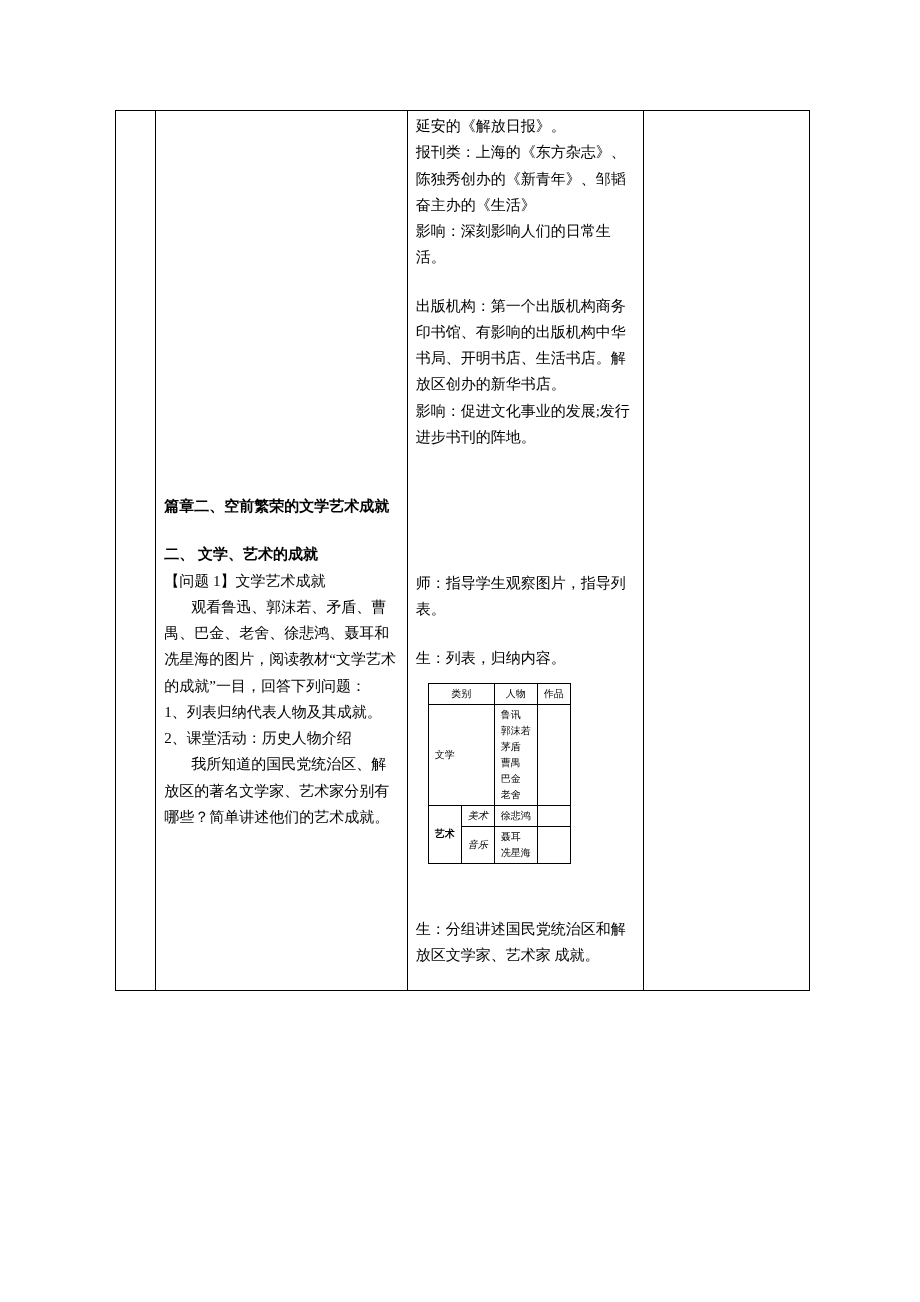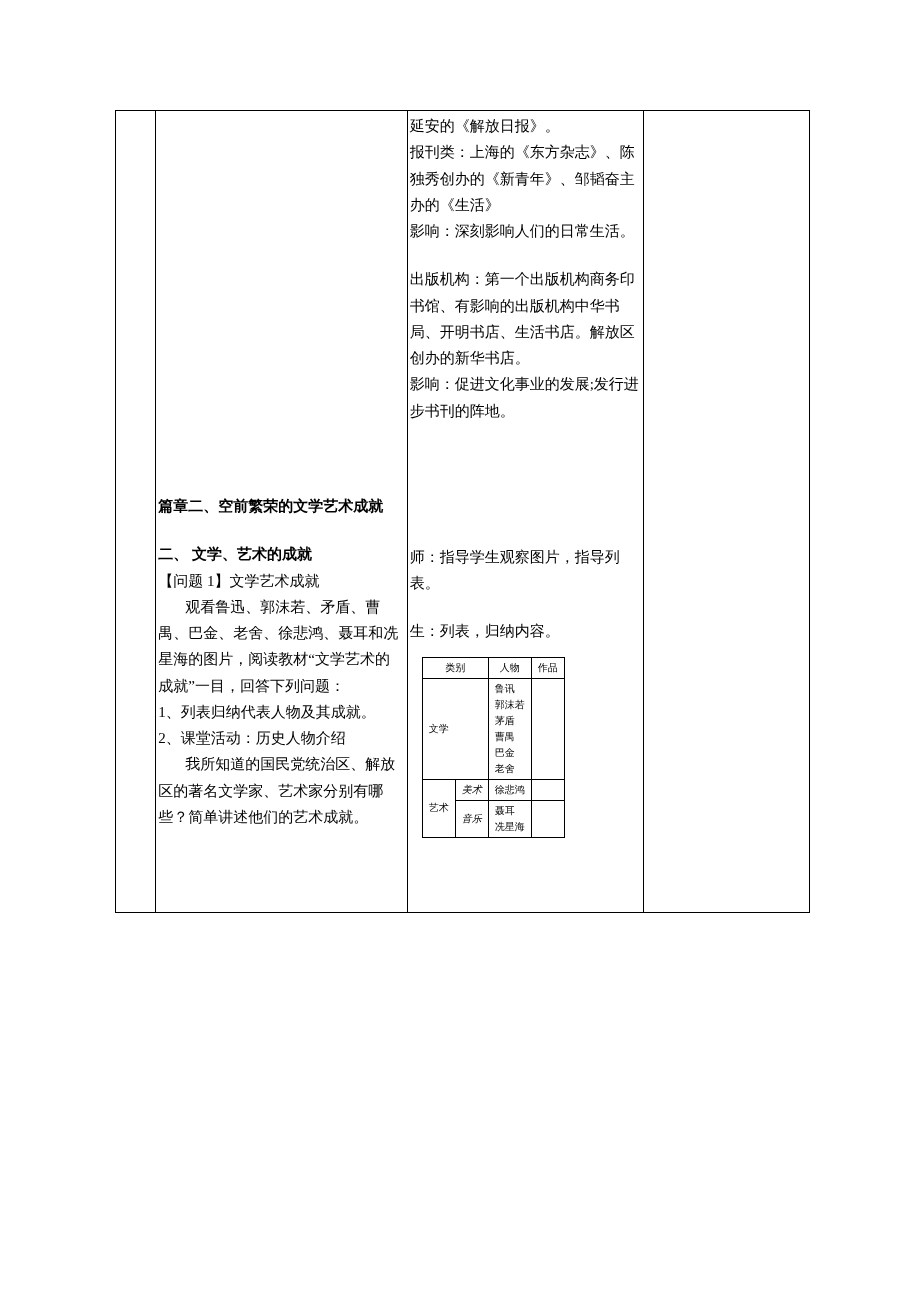--- a/index.html
+++ b/index.html
@@ -17,21 +17,21 @@
     min-height: 1302px;
     padding: 110px 110px 120px 115px;
   }
   table.outer {
     border-collapse: collapse;
     width: 100%;
     table-layout: fixed;
   }
   table.outer > tbody > tr > td {
     border: 1px solid #000;
-    padding: 2px 2px;
+    padding: 2px 8px;
     vertical-align: top;
     line-height: 1.75;
     font-size: 15px;
     margin-left: 32px;
   }
   .col1 { width: 40px; }
   .col2 { width: 250px; }
   .col3 { width: 235px; }
   .col4 { width: 165px; }
   .bold { font-weight: 700; }
@@ -108,35 +108,36 @@
               <td colspan="2" style="text-align:left;">文学</td>
               <td style="white-space:pre-line;">鲁讯
 郭沫若
 茅盾
 曹禺
 巴金
 老舍</td>
               <td></td>
             </tr>
             <tr>
-              <td rowspan="2" style="text-align:center;">艺术</td>
+              <td rowspan="2" style="text-align:center;font-weight:bold;">艺术</td>
               <td style="text-align:center;font-style:italic;">美术</td>
               <td>徐悲鸿</td>
               <td></td>
             </tr>
             <tr>
               <td style="text-align:center;font-style:italic;">音乐</td>
               <td style="white-space:pre-line;">聂耳
 冼星海</td>
               <td></td>
             </tr>
           </tbody>
             </table>
 
           <div style="height:48px;"></div>
+          <div>生：分组讲述国民党统治区和解放区文学家、艺术家 成就。</div>
           <div style="height:20px;"></div>
         </td>
 
         <td></td>
       </tr>
     </tbody>
   </table>
 </div>
 
 </body></html>

